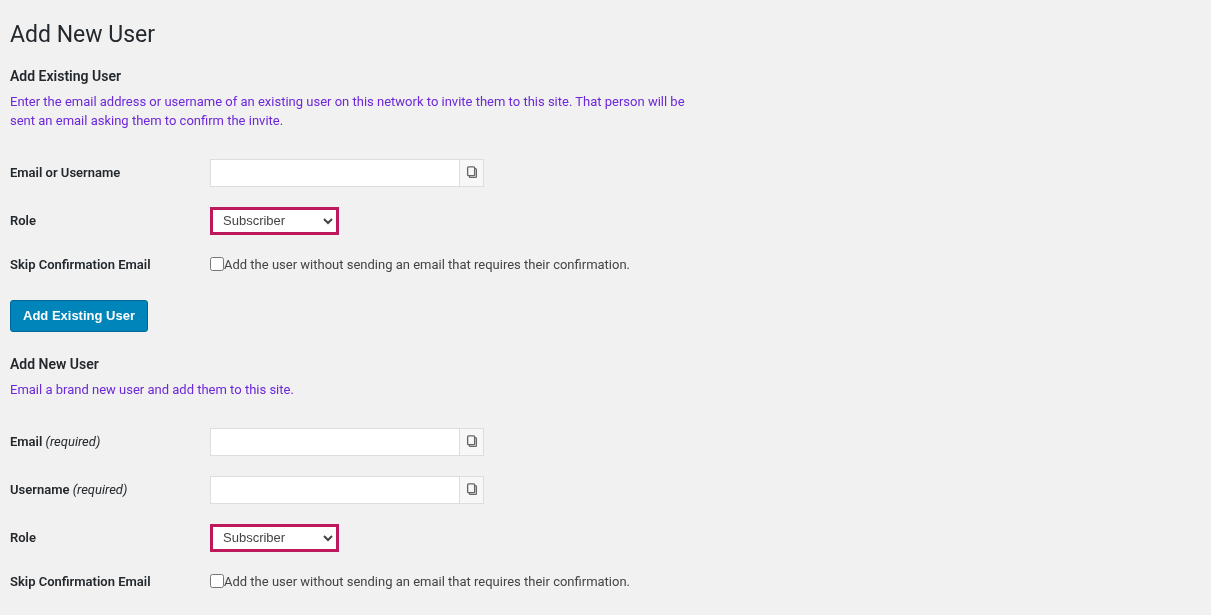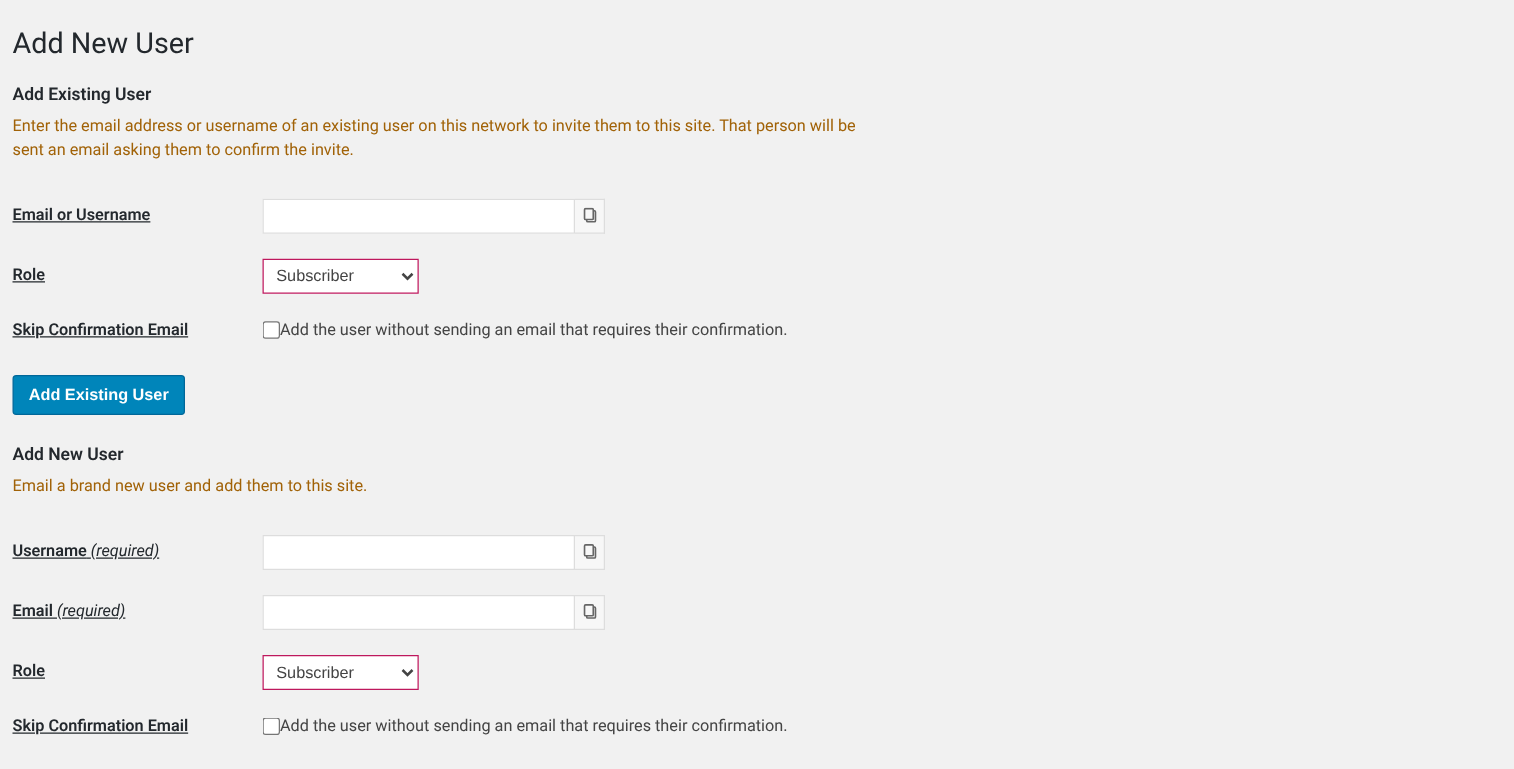--- a/index.html
+++ b/index.html
@@ -27,21 +27,21 @@
     }
 
     .section-title {
       font-size: 14px;
       font-weight: 600;
       color: #23282d;
       margin-bottom: 8px;
     }
 
     .section-description {
-      color: #a16207;
+      color: #6d28d9;
       margin-bottom: 18px;
       font-size: 13px;
       line-height: 1.5;
       max-width: 700px;
     }
 
     .form-table {
       width: 100%;
       border-collapse: collapse;
       margin-bottom: 16px;
@@ -51,21 +51,20 @@
       vertical-align: middle;
     }
 
     .form-table th {
       text-align: left;
       font-weight: 600;
       color: #23282d;
       padding: 12px 10px 12px 0;
       width: 200px;
       vertical-align: middle;
-      text-decoration: underline;
     }
 
     .form-table td {
       padding: 10px 10px 10px 0;
       vertical-align: middle;
     }
 
     .form-table th em {
       font-style: italic;
       font-weight: 400;
@@ -97,21 +96,21 @@
       background: #f7f7f7;
       border: 1px solid #ddd;
       border-left: none;
       cursor: pointer;
       color: #666;
       font-size: 12px;
     }
 
     .role-select {
       height: 28px;
-      border: 1px solid #be185d;
+      border: 3px solid #be185d;
       background: #fff;
       padding: 2px 20px 2px 6px;
       font-size: 13px;
       color: #444;
       appearance: auto;
       cursor: pointer;
       outline: none;
     }
 
     .checkbox-label {
@@ -213,58 +212,58 @@
 </div>
 
 <div style="margin-top: 24px;">
   <h2 class="section-title">Add New User</h2>
   <p class="section-description">Email a brand new user and add them to this site.</p>
 
   <table class="form-table">
     <tbody>
       <tr>
         <th>
+          <label for="newuser-email">
+            <span>Email</span>
+            <em> <span>(required)</span></em>
+          </label>
+        </th>
+        <td>
+          <div class="text-input-wrapper">
+            <input type="text" id="newuser-email" class="text-input" value="" style="">
+            <span class="copy-icon">
+              <svg class="copy-svg" viewBox="0 0 16 16" xmlns="http://www.w3.org/2000/svg">
+                <rect x="5" y="3" width="8" height="10" rx="1" ry="1" fill="none" stroke="#666" stroke-width="1.5"></rect>
+                <rect x="3" y="1" width="8" height="10" rx="1" ry="1" fill="#f7f7f7" stroke="#666" stroke-width="1.5"></rect>
+              </svg>
+            </span>
+          </div>
+        </td>
+      </tr>
+      <tr>
+        <th>
           <label for="newuser-username">
             <span>Username</span>
             <em> <span>(required)</span></em>
           </label>
         </th>
         <td>
           <div class="text-input-wrapper">
             <input type="text" id="newuser-username" class="text-input" value="" style="">
             <span class="copy-icon">
               <svg class="copy-svg" viewBox="0 0 16 16" xmlns="http://www.w3.org/2000/svg">
                 <rect x="5" y="3" width="8" height="10" rx="1" ry="1" fill="none" stroke="#666" stroke-width="1.5"></rect>
                 <rect x="3" y="1" width="8" height="10" rx="1" ry="1" fill="#f7f7f7" stroke="#666" stroke-width="1.5"></rect>
               </svg>
             </span>
           </div>
         </td>
       </tr>
       <tr>
         <th>
-          <label for="newuser-email">
-            <span>Email</span>
-            <em> <span>(required)</span></em>
-          </label>
-        </th>
-        <td>
-          <div class="text-input-wrapper">
-            <input type="text" id="newuser-email" class="text-input" value="" style="">
-            <span class="copy-icon">
-              <svg class="copy-svg" viewBox="0 0 16 16" xmlns="http://www.w3.org/2000/svg">
-                <rect x="5" y="3" width="8" height="10" rx="1" ry="1" fill="none" stroke="#666" stroke-width="1.5"></rect>
-                <rect x="3" y="1" width="8" height="10" rx="1" ry="1" fill="#f7f7f7" stroke="#666" stroke-width="1.5"></rect>
-              </svg>
-            </span>
-          </div>
-        </td>
-      </tr>
-      <tr>
-        <th>
           <label for="newuser-role">Role</label>
         </th>
         <td>
           <select id="newuser-role" class="role-select">
             <option>Subscriber</option>
             <option>Contributor</option>
             <option>Author</option>
             <option>Editor</option>
             <option>Administrator</option>
           </select>

